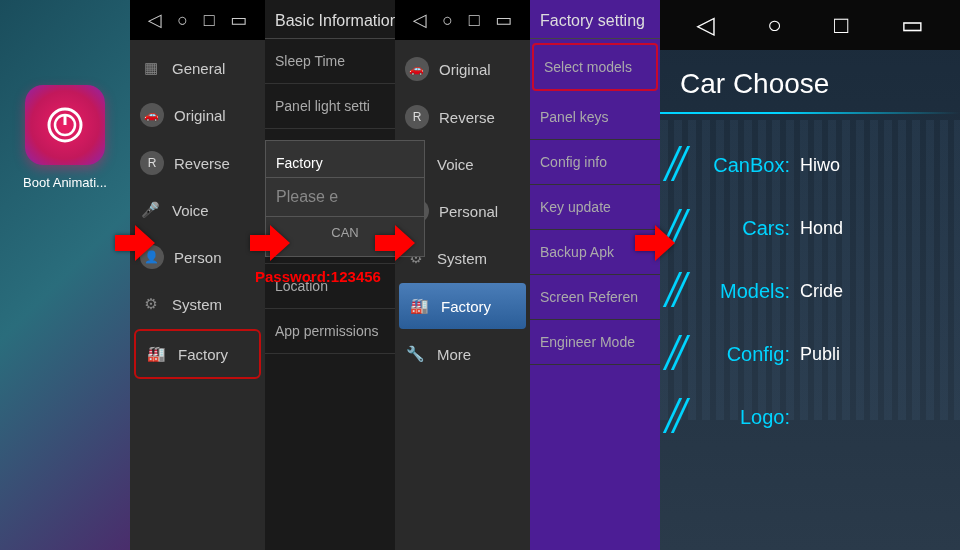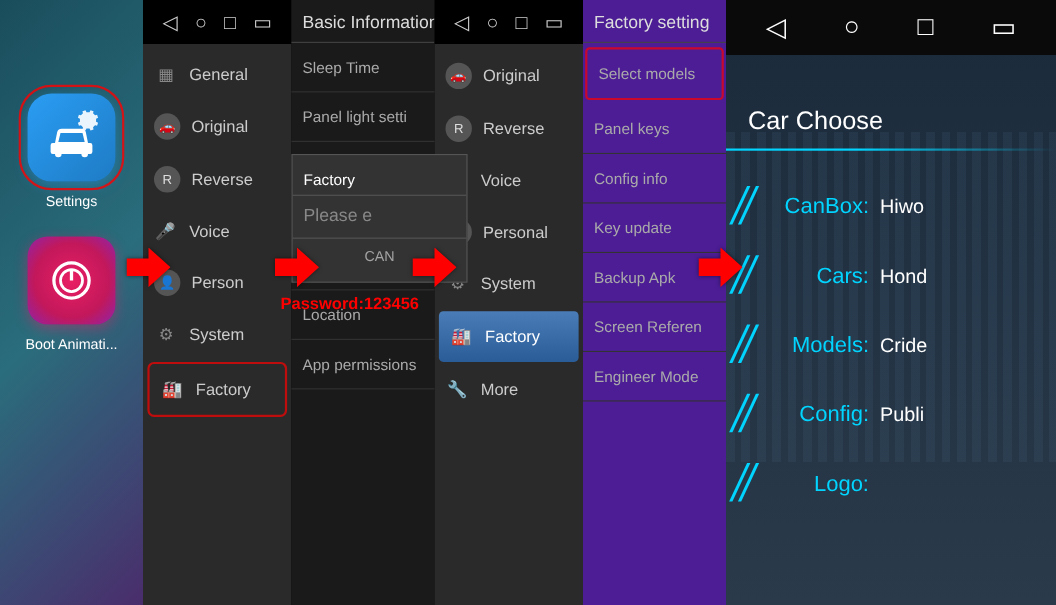--- a/index.html
+++ b/index.html
@@ -36,21 +36,21 @@
 .sub-item { color: #aaa; font-size: 14px; padding: 14px 10px; border-bottom: 1px solid #333; white-space: nowrap; overflow: hidden; }
 .sub-item.outlined { border: 2px solid rgba(255,0,0,0.7); border-radius: 4px; margin: 4px 2px; }
 
 .dialog { position: absolute; top: 140px; left: 0; right: -30px; background: #333; border: 1px solid #555; padding: 8px 0; z-index: 5; }
 .dialog-title { color: #fff; padding: 6px 10px; font-size: 14px; border-bottom: 1px solid #555; }
 .dialog-input { color: #888; padding: 10px; font-size: 16px; border-bottom: 1px solid #555; }
 .dialog-btn { color: #a3a3a3; text-align: center; padding: 8px; font-size: 13px; }
 
 .password-overlay { position: absolute; top: 268px; left: -10px; color: #ff0000; font-size: 15px; font-weight: bold; z-index: 20; white-space: nowrap; }
 
-.page-title { color: #fff; font-size: 23px; padding: 18px 20px 12px; margin-top: 28px; }
+.page-title { color: #fff; font-size: 28px; padding: 18px 20px 12px; }
 .title-underline { height: 2px; background: linear-gradient(90deg,#00d4ff 0%,#00d4ff 40%,transparent 100%); margin: 0 0 20px 0; }
 
 .config-row { display: flex; align-items: center; padding: 20px 20px; position: relative; }
 .config-label { color: #00d4ff; font-size: 20px; text-align: right; flex: 0 0 120px; padding-right: 10px; }
 .config-value { color: #fff; font-size: 18px; flex: 1; white-space: nowrap; overflow: hidden; }
 .config-slash { position: absolute; left: 5px; width: 30px; height: 40px; }
 .config-slash::before, .config-slash::after { content: ''; position: absolute; width: 3px; height: 35px; background: #00d4ff; transform: skewX(-25deg); }
 .config-slash::before { left: 6px; }
 .config-slash::after { left: 14px; }
 
@@ -62,31 +62,20 @@
 
 .car-svg { width: 50px; height: 40px; }
 .gear-svg { width: 22px; height: 22px; position: absolute; top: 12px; right: 14px; }
 .power-svg { width: 44px; height: 44px; }
 </style>
 </head>
 <body>
 
 <div class="panel panel1">
   <div style="height:60px"></div>
-  <div class="app-icon-wrap">
-    <div class="app-icon settings selected">
-      <svg class="car-svg" viewBox="0 0 50 40">
-          <path fill="#fff" d="M10 25 L12 15 Q13 12 16 12 L34 12 Q37 12 38 15 L40 25 L42 25 Q44 25 44 27 L44 33 Q44 35 42 35 L40 35 Q40 38 37 38 Q34 38 34 35 L16 35 Q16 38 13 38 Q10 38 10 35 L8 35 Q6 35 6 33 L6 27 Q6 25 8 25 Z M15 16 L13 24 L37 24 L35 16 Z"></path>
-        </svg>
-      <svg class="gear-svg" viewBox="0 0 24 24">
-          <path fill="#fff" d="M12 8a4 4 0 100 8 4 4 0 000-8zm8 4l2-1-1-3-2 .5-2-2 .5-2-3-1-1 2h-3l-1-2-3 1 .5 2-2 2-2-.5-1 3 2 1v3l-2 1 1 3 2-.5 2 2-.5 2 3 1 1-2h3l1 2 3-1-.5-2 2-2 2 .5 1-3-2-1z" opacity="0.9"></path>
-        </svg>
-    </div>
-    <div class="app-label">Settings</div>
-  </div>
   <div class="app-icon-wrap">
     <div class="app-icon boot">
       <svg class="power-svg" viewBox="0 0 44 44">
           <circle cx="22" cy="22" r="16" fill="none" stroke="#fff" stroke-width="3"></circle>
           <circle cx="22" cy="22" r="10" fill="none" stroke="#fff" stroke-width="2.5"></circle>
           <line x1="22" y1="12" x2="22" y2="22" stroke="#fff" stroke-width="3"></line>
         </svg>
     </div>
     <div class="app-label">Boot Animati...</div>
   </div>

